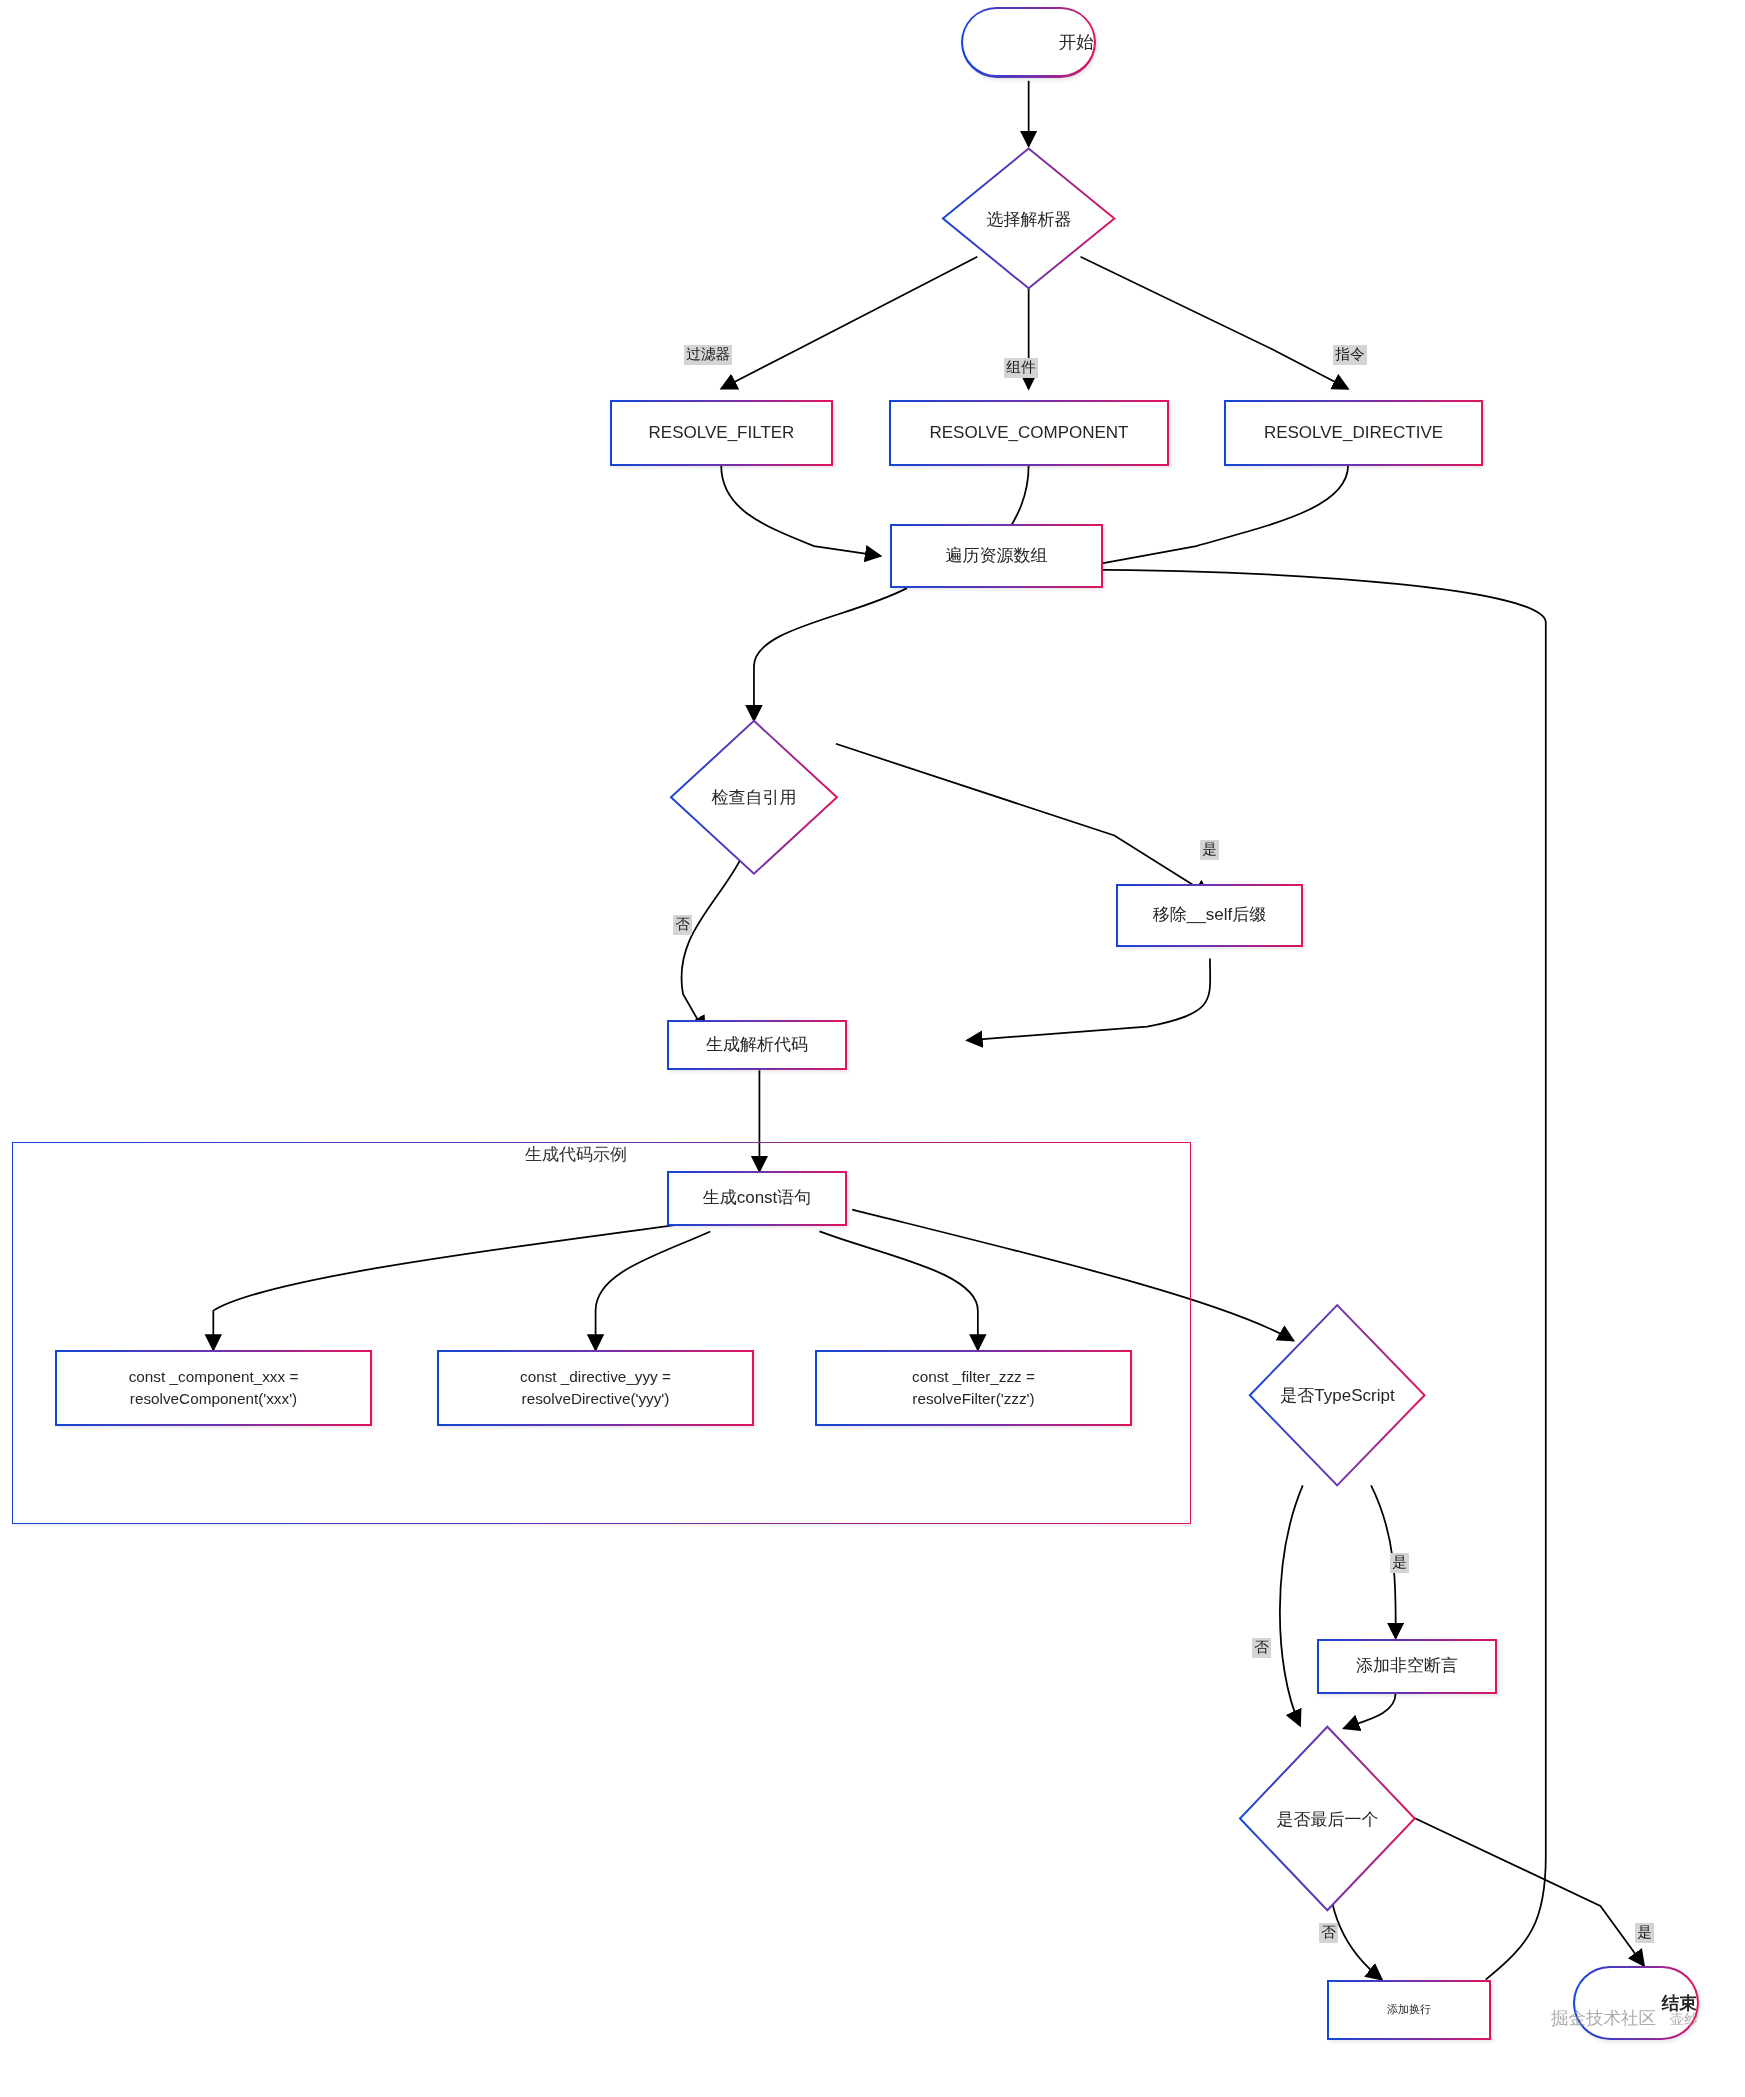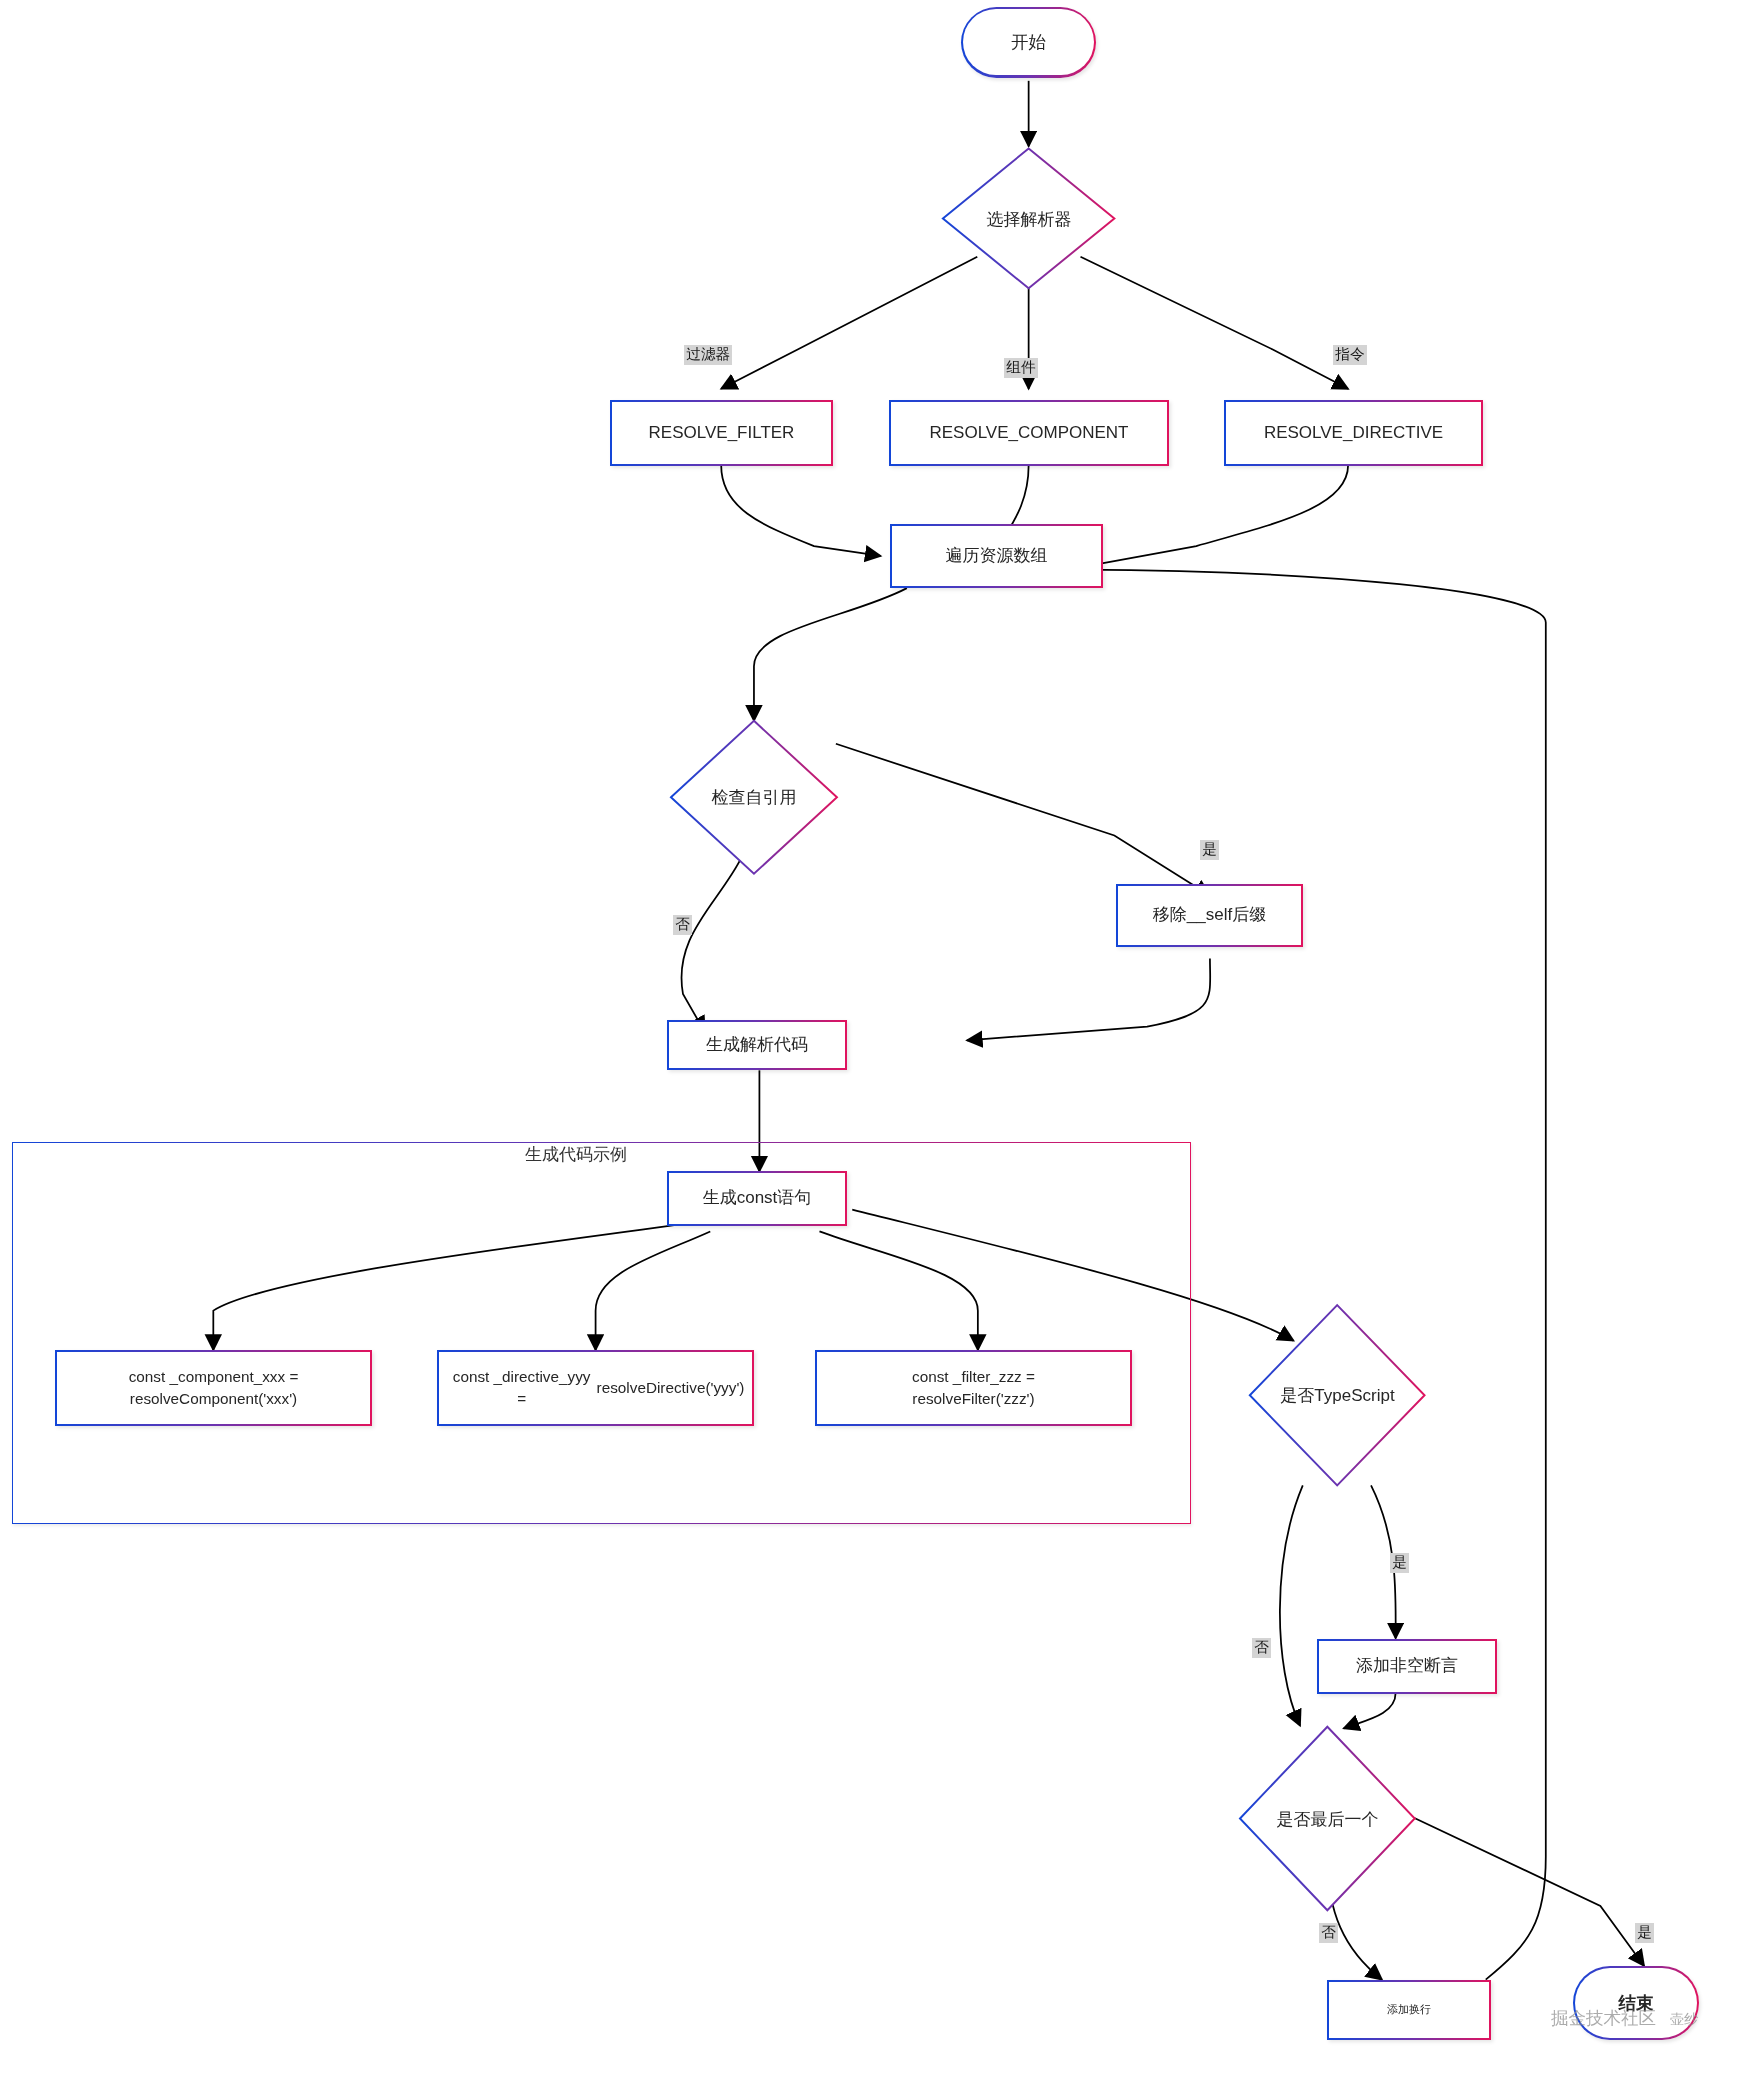--- a/index.html
+++ b/index.html
@@ -57,21 +57,21 @@
     padding: 2.2px;
     box-shadow: 1.6px 2.2px 3.8px rgba(0,0,0,0.10);
   }
   .stadium-inner {
     width: 100%;
     height: 100%;
     border-radius: 38px;
     background: #ffffff;
     display: flex;
     align-items: center;
-    justify-content: center;
+    justify-content: flex-end;
     text-align: center;
     color: #262626;
   }
   .diamond-label {
     position: absolute;
     left: 0; top: 0;
     width: 100%;
     height: 100%;
     display: flex;
     align-items: center;
@@ -237,21 +237,21 @@
 
   <div class="node rect" style="left:667px; top:1171px; width:180px; height:55px;">
     <span class="lbl" style="font-size:17px;">生成const语句</span>
   </div>
 
   <div class="node rect" style="left:55px; top:1350px; width:317px; height:76px; flex-direction:column; padding:4.4px 7.6px;">
     <span class="lbl" style="font-size:15.3px;">const _component_xxx =</span>
     <span class="lbl" style="font-size:15.3px;">resolveComponent('xxx')</span>
   </div>
 
-  <div class="node rect" style="left:437px; top:1350px; width:317px; height:76px; flex-direction:row; padding:4.4px 7.6px;">
+  <div class="node rect" style="left:437px; top:1350px; width:317px; height:76px; flex-direction:column; padding:4.4px 7.6px;">
     <span class="lbl" style="font-size:15.3px;">const _directive_yyy =</span>
     <span class="lbl" style="font-size:15.3px;">resolveDirective('yyy')</span>
   </div>
 
   <div class="node rect" style="left:815px; top:1350px; width:317px; height:76px; flex-direction:column; padding:4.4px 7.6px;">
     <span class="lbl" style="font-size:15.3px;">const _filter_zzz =</span>
     <span class="lbl" style="font-size:15.3px;">resolveFilter('zzz')</span>
   </div>
 
   <div class="diamond-label" style="left:1250px; top:1305px; width:175px; height:180px;">

